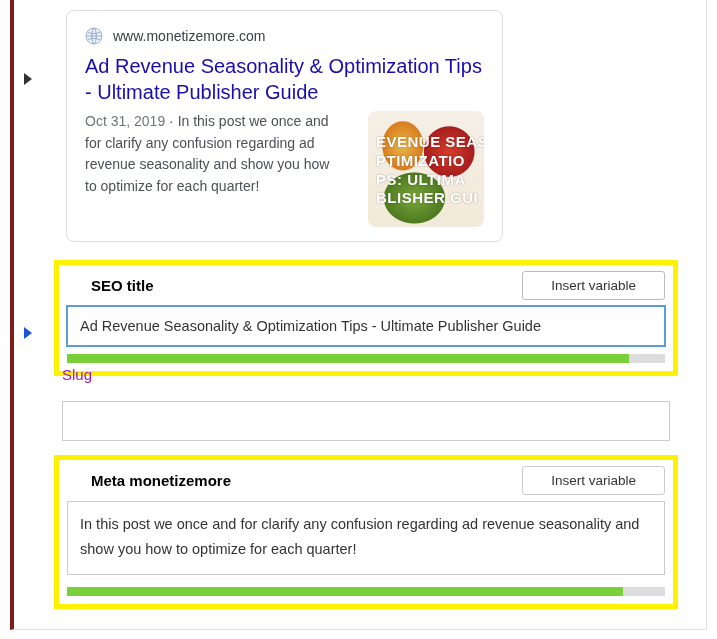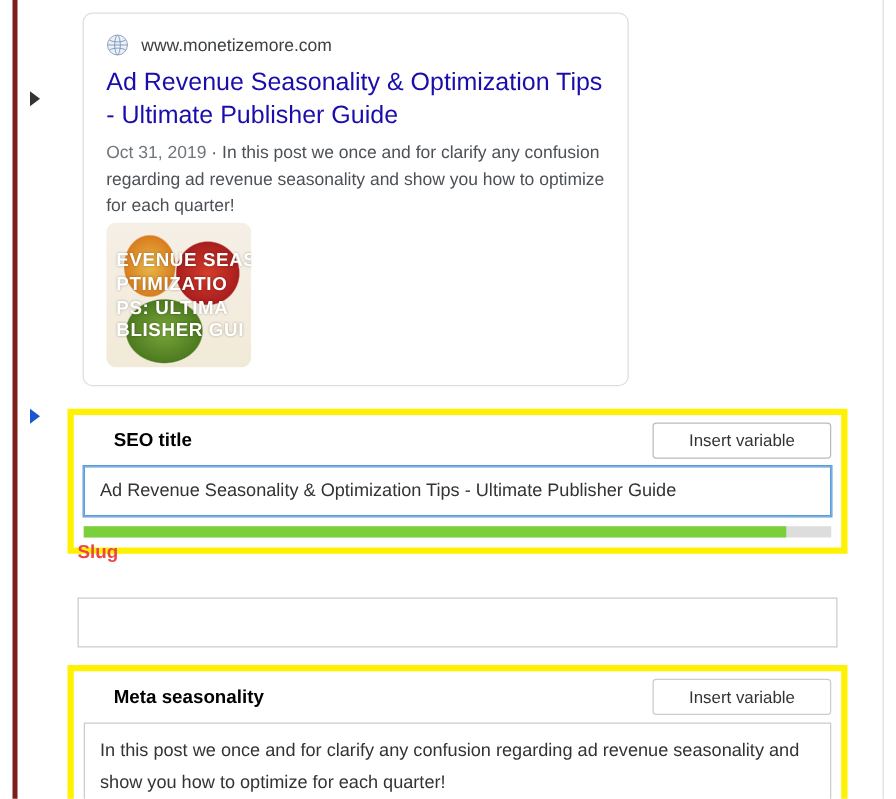--- a/index.html
+++ b/index.html
@@ -48,22 +48,21 @@
   .title-link {
     color: #1a0dab;
     font-size: 20px;
     line-height: 1.3;
     text-decoration: none;
     display: block;
     margin-bottom: 6px;
   }
   .desc-row {
     display: flex;
-    gap: 2px;
-    flex-direction: column;
+    gap: 28px;
   }
   .desc-text {
     font-size: 14px;
     color: #4d5156;
     line-height: 1.55;
     flex: 1;
   }
   .desc-date { color: #70757a; }
   .thumb {
     width: 116px;
@@ -171,23 +170,23 @@
     left: 0; top: 0; bottom: 0;
     background: #7ad03a;
   }
   .slug-block {
     padding: 0 36px 0 48px;
     margin-top: 2px;
     margin-bottom: 14px;
   }
   .slug-label {
     font-size: 15px;
-    font-weight: 700;
-    color: #ef4444;
-    margin-bottom: 16px;
+    font-weight: 400;
+    color: #a21caf;
+    margin-bottom: 6px;
     position: relative;
     top: -12px;
   }
 </style>
 </head>
 <body>
 
 <div class="caret c1"></div>
 <div class="caret c2"></div>
 
@@ -233,21 +232,21 @@
   </div>
 
   <div class="slug-block">
     <div class="slug-label">Slug</div>
     <input type="text" class="input-plain" value="" style="">
   </div>
 
   <div class="section">
     <div class="highlight-box">
       <div class="field-header">
-        <div class="field-label">Meta seasonality</div>
+        <div class="field-label">Meta monetizemore</div>
         <button class="insert-btn" style="border:1px solid #ccc">Insert variable</button>
       </div>
       <textarea class="textarea" style="">In this post we once and for clarify any confusion regarding ad revenue seasonality and show you how to optimize for each quarter!</textarea>
       <div class="progress">
         <div class="fill" style="width:93%"></div>
       </div>
     </div>
   </div>
 
 </div>

